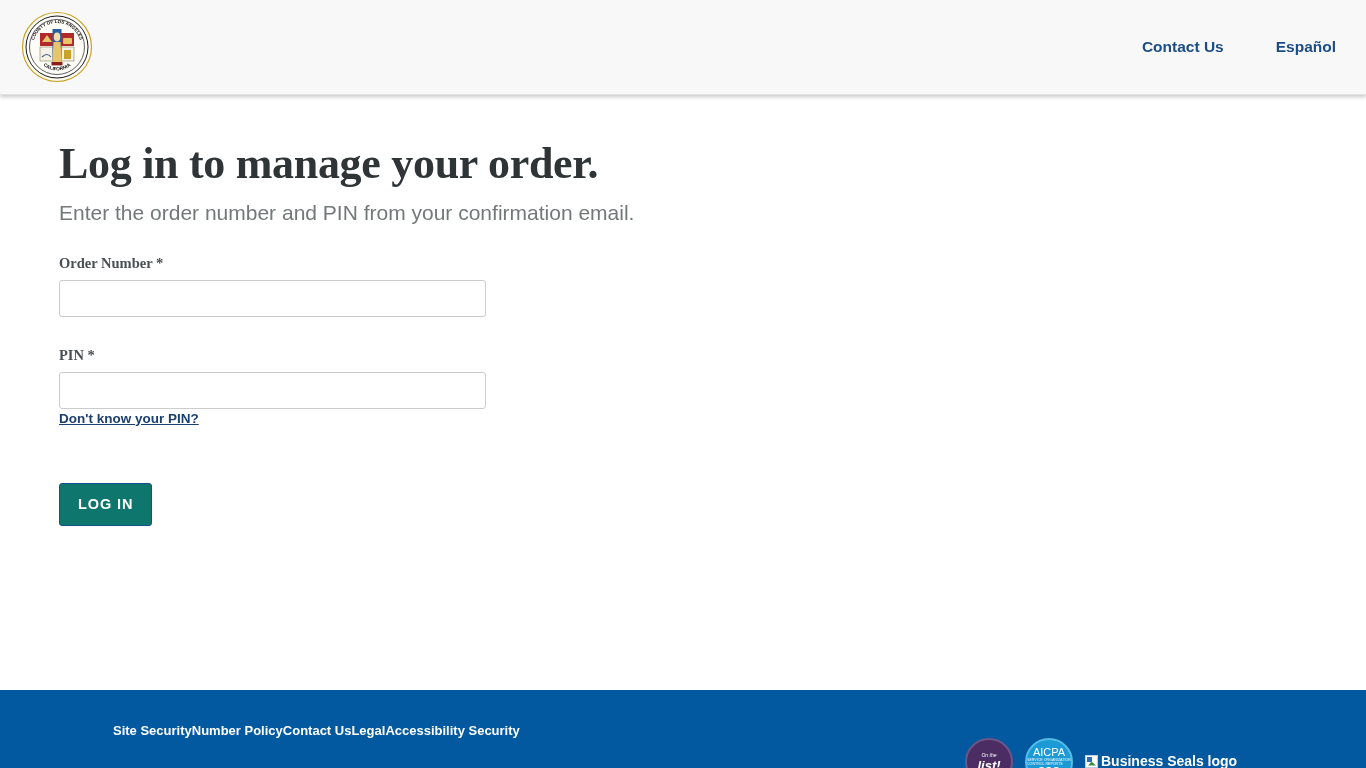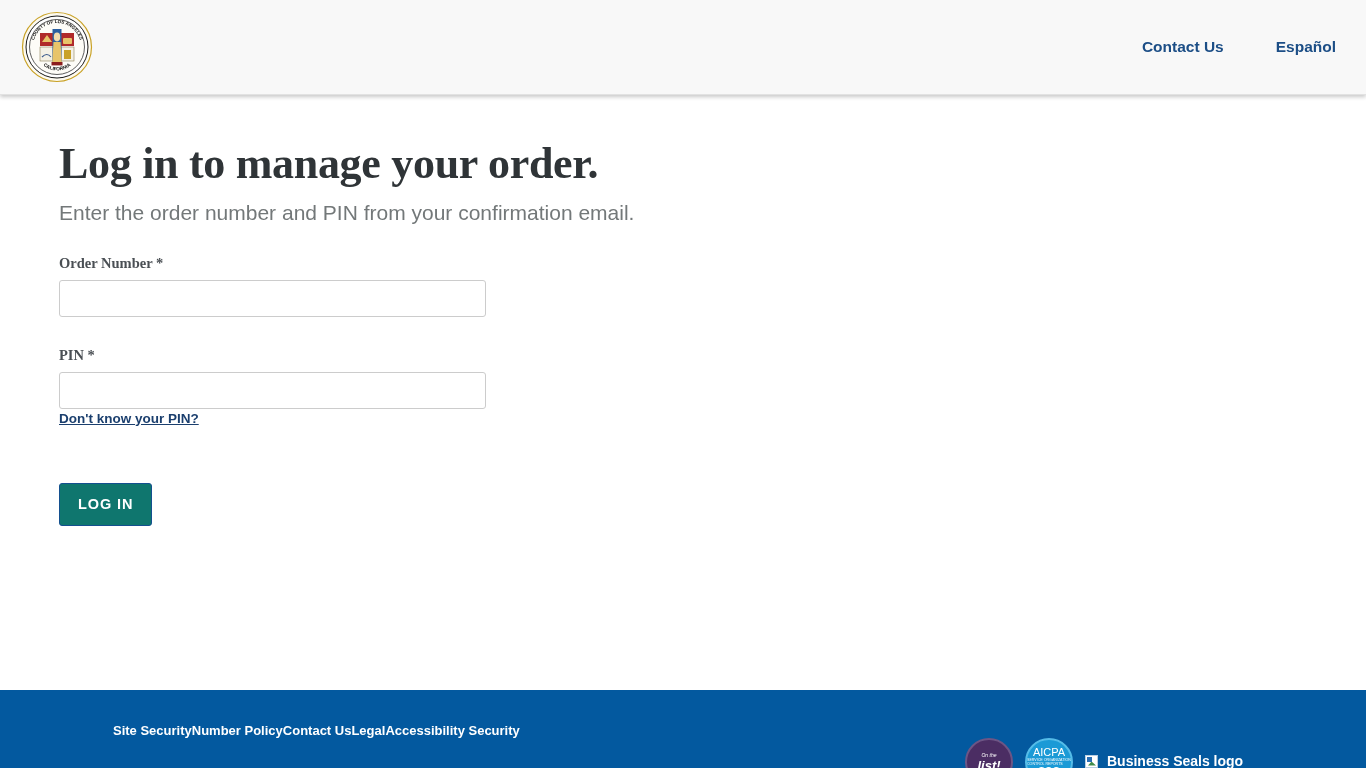--- a/index.html
+++ b/index.html
@@ -165,21 +165,21 @@
     border: 2px solid #55bce8;
     color: #ffffff;
   }
   .badge-aicpa .b-big { font-size: 11px; font-weight: normal; line-height: 1; }
   .badge-aicpa .b-small { font-size: 3.6px; line-height: 1.1; margin-top: 1px; }
   .badge-aicpa .b-soc { font-size: 10px; font-weight: bold; line-height: 1; margin-top: 1px; }
 
   .broken-image {
     display: flex;
     align-items: center;
-    gap: 9px;
+    gap: 3px;
     margin-top: 16px;
     white-space: nowrap;
   }
   .broken-glyph {
     width: 13px; height: 13px;
     background: #ffffff;
     border: 1px solid #b9cfe3;
     position: relative;
     flex: 0 0 13px;
   }

